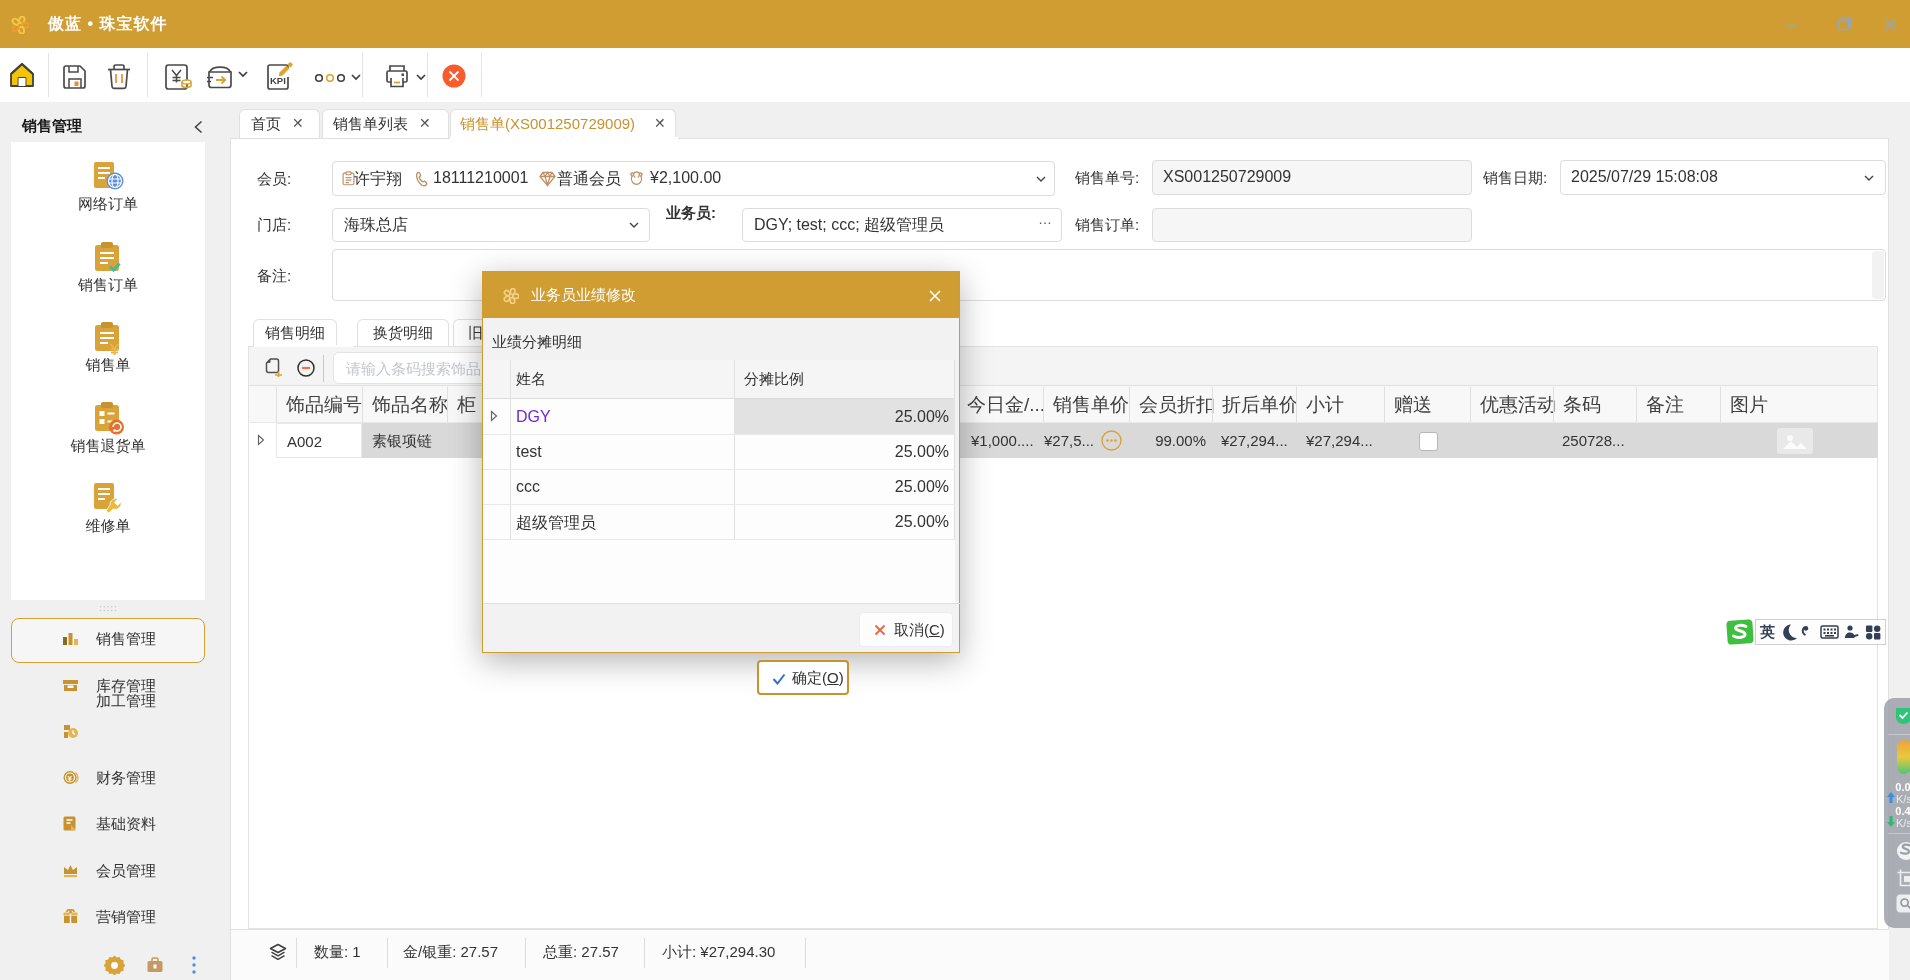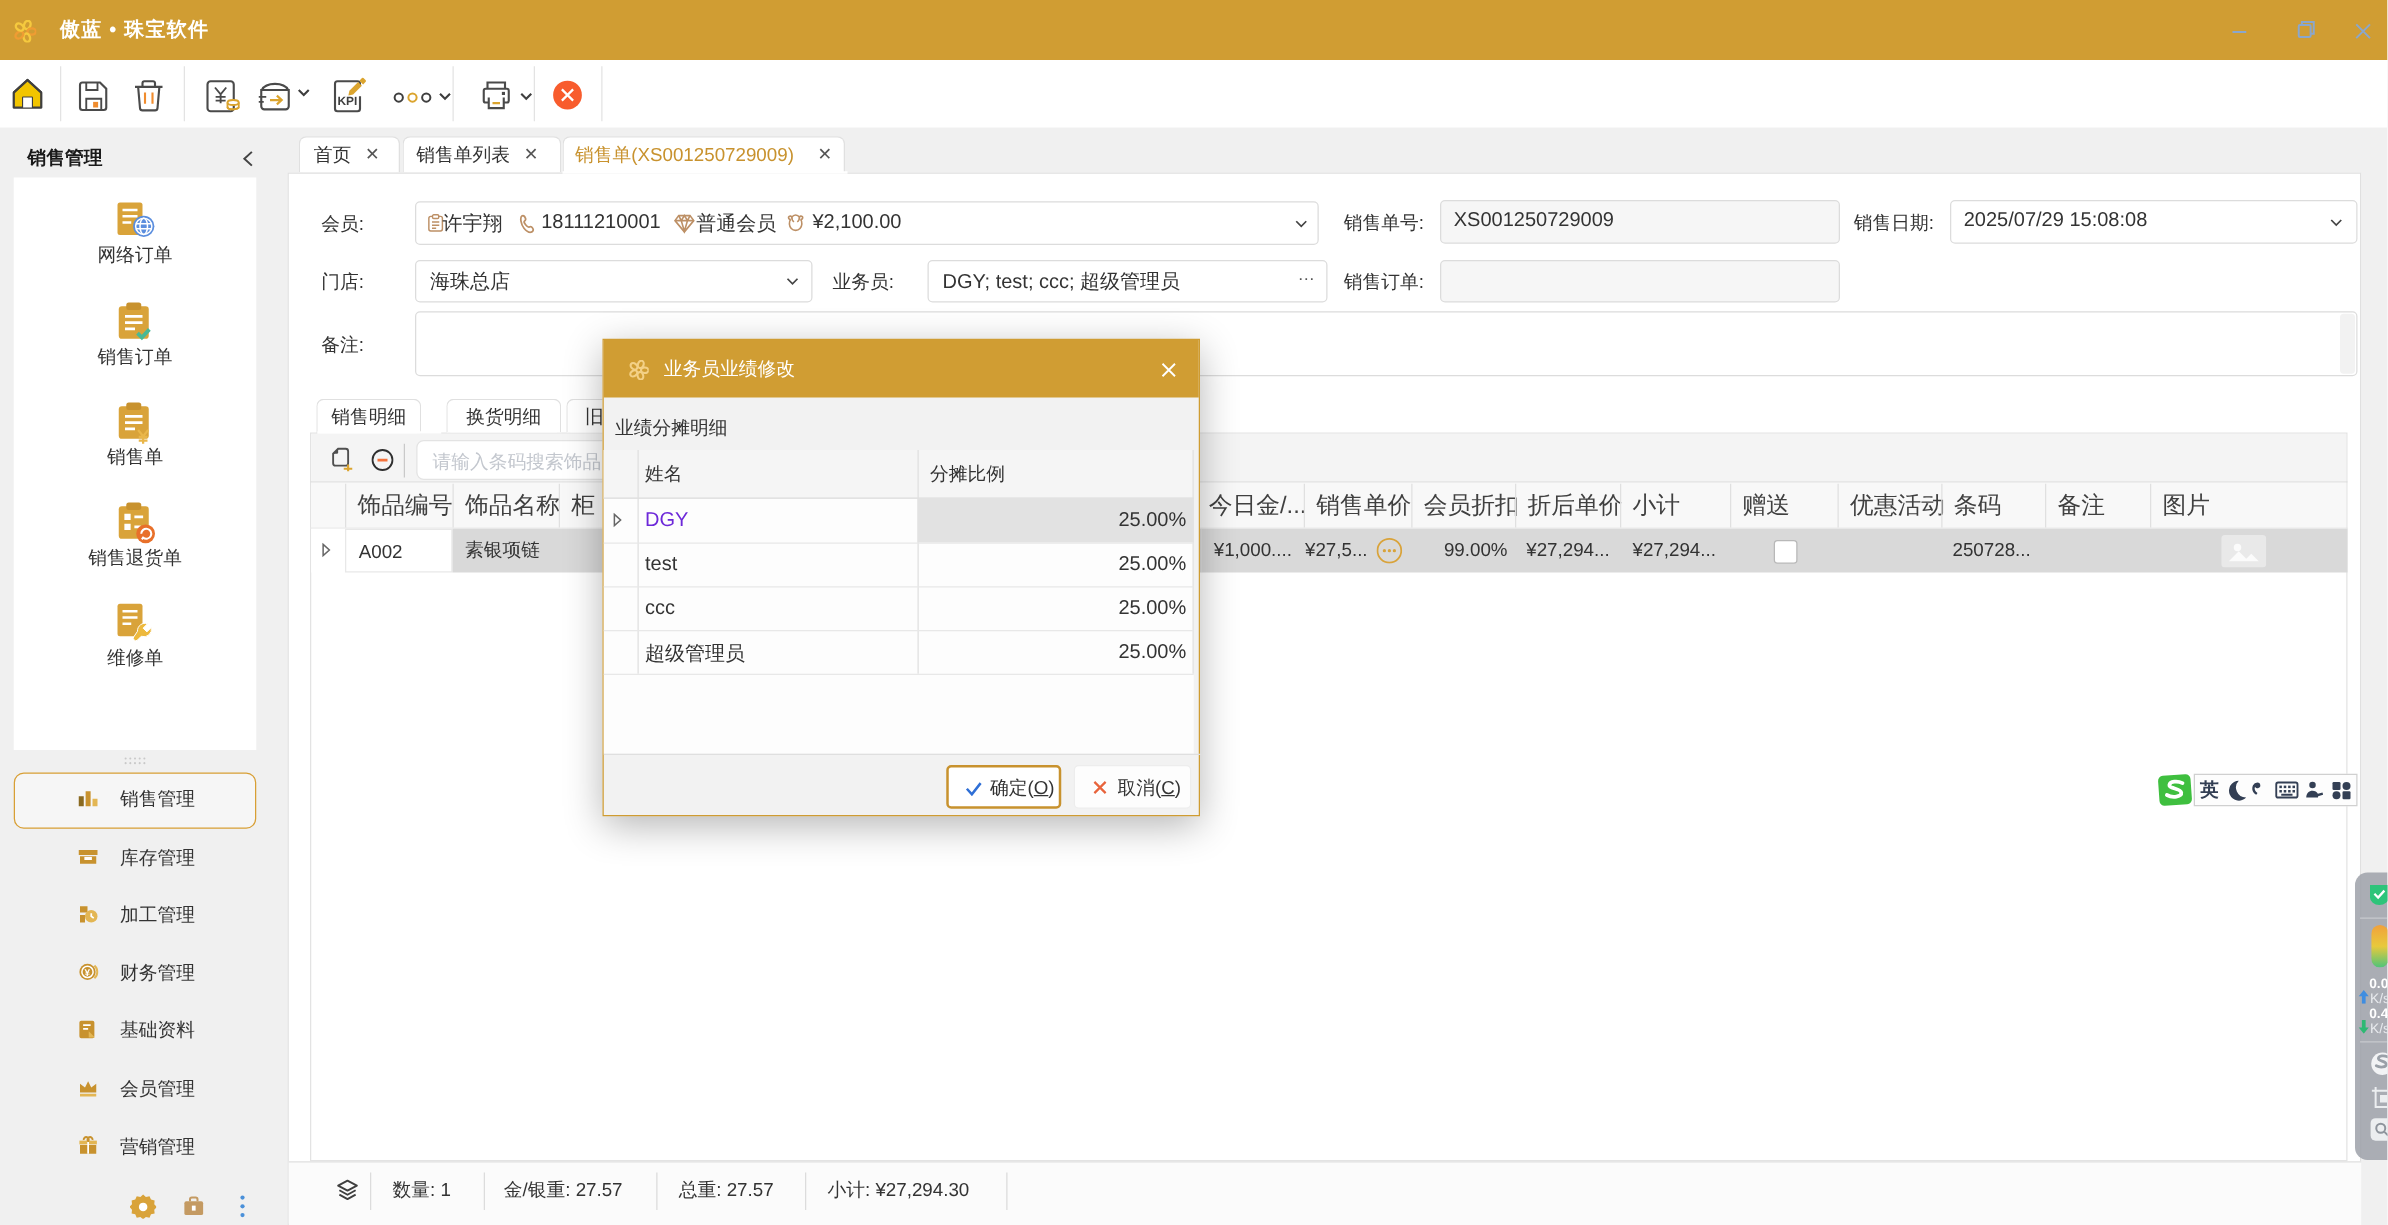--- a/index.html
+++ b/index.html
@@ -189,21 +189,21 @@
       <circle cx="7" cy="7" r="1.1"></circle>
       <circle cx="12" cy="7" r="1.1"></circle>
       <circle cx="17" cy="7" r="1.1"></circle>
       <circle cx="22" cy="7" r="1.1"></circle>
     </g>
 </svg>
 <div class="abs" id="menuitems">
  <div class="abs menu-item sel" style="top:618px;"></div>
  <div class="abs menu-text" style="left:96px;top:630px;">销售管理</div>
  <div class="abs menu-text" style="left:96px;top:677px;">库存管理</div>
- <div class="abs menu-text" style="left:96px;top:723px;">加工管理</div>
+ <div class="abs menu-text" style="left:96px;top:692px;">加工管理</div>
  <div class="abs menu-text" style="left:96px;top:769px;">财务管理</div>
  <div class="abs menu-text" style="left:96px;top:815px;">基础资料</div>
  <div class="abs menu-text" style="left:96px;top:862px;">会员管理</div>
  <div class="abs menu-text" style="left:96px;top:908px;">营销管理</div>
  <svg class="abs" style="left:62px;top:630px;" width="17" height="17" viewBox="0 0 17 17">
   <rect x="1" y="7" width="4" height="8" fill="#8a6a20"></rect>
       <rect x="6.5" y="3" width="4" height="12" fill="#c8922e"></rect>
       <rect x="12" y="9" width="4" height="6" fill="#e3b653"></rect>
  </svg>
  <svg class="abs" style="left:62px;top:677px;" width="17" height="17" viewBox="0 0 17 17">
@@ -312,21 +312,21 @@
 <svg class="abs chev" style="left:1864px;top:173px;" viewBox="0 0 10 10">
     <path d="M1 3 l4 4 l4-4" stroke="#444" stroke-width="1.4" fill="none"></path>
   </svg>
 
 <div class="abs lbl" style="left:257px;top:216px;">门店:</div>
 <div class="abs inp" style="left:332px;top:208px;width:318px;height:34px;"></div>
 <div class="abs" style="left:344px;top:215px;font-size:16px;color:#333;">海珠总店</div>
 <svg class="abs chev" style="left:629px;top:220px;" viewBox="0 0 10 10">
     <path d="M1 3 l4 4 l4-4" stroke="#444" stroke-width="1.4" fill="none"></path>
   </svg>
-<div class="abs lbl" style="left:666px;top:216px;">业务员:</div>
+<div class="abs lbl" style="left:666px;top:204px;font-weight:bold;">业务员:</div>
 <div class="abs inp" style="left:742px;top:208px;width:320px;height:34px;"></div>
 <div class="abs" style="left:754px;top:215px;font-size:16px;color:#333;">DGY; test; ccc; 超级管理员</div>
 <div class="abs" style="left:1038px;top:211px;font-size:14px;color:#555;">…</div>
 <div class="abs lbl" style="left:1075px;top:216px;">销售订单:</div>
 <div class="abs inp gray" style="left:1152px;top:208px;width:320px;height:34px;"></div>
 
 <div class="abs lbl" style="left:257px;top:267px;">备注:</div>
 <div class="abs inp" style="left:332px;top:249px;width:1554px;height:52px;"></div>
 <div class="abs" style="left:1872px;top:251px;width:12px;height:48px;background:#f2f2f2;border-radius:3px;"></div>
 
@@ -541,21 +541,21 @@
  <div class="abs" style="left:330px;top:136px;width:136px;text-align:right;font-size:16px;color:#333;">25.00%</div>
  <div class="abs" style="left:330px;top:171px;width:136px;text-align:right;font-size:16px;color:#333;">25.00%</div>
  <div class="abs" style="left:330px;top:206px;width:136px;text-align:right;font-size:16px;color:#333;">25.00%</div>
  <div class="abs" style="left:330px;top:241px;width:136px;text-align:right;font-size:16px;color:#333;">25.00%</div>
  <div class="abs" style="left:0px;top:162px;width:472px;height:1px;background:#e8e8e8;"></div>
  <div class="abs" style="left:0px;top:197px;width:472px;height:1px;background:#e8e8e8;"></div>
  <div class="abs" style="left:0px;top:232px;width:472px;height:1px;background:#e8e8e8;"></div>
  <div class="abs" style="left:0px;top:267px;width:472px;height:1px;background:#e8e8e8;"></div>
 
  <div class="abs" style="left:0px;top:331px;width:478px;height:1px;background:#dfdfdf;"></div>
- <div class="abs dbtn" style="left:274px;width:92px;background:#fff;border:2px solid #c8922e;">
+ <div class="abs dbtn" style="left:274px;width:92px;background:#fff;border:2px solid #c8922e;margin-top:48px;">
   <svg style="position:absolute;left:13px;top:11px;" width="14" height="12" viewBox="0 0 14 12">
         <path d="M1.5 6 l4 4.5 L12.5 1.5" stroke="#2f6fd6" stroke-width="2" fill="none"></path>
       </svg>
   <span style="position:absolute;left:33px;top:7px;">确定(<span style="text-decoration:underline;">O</span>)</span>
  </div>
  <div class="abs dbtn" style="left:376px;width:94px;background:#fdfdfd;border:1px solid #ededed;">
   <svg style="position:absolute;left:14px;top:11px;" width="12" height="12" viewBox="0 0 12 12">
         <path d="M1.5 1.5 l9 9 m0-9 l-9 9" stroke="#e8643c" stroke-width="1.8" fill="none"></path>
       </svg>
   <span style="position:absolute;left:34px;top:8px;">取消(<span style="text-decoration:underline;">C</span>)</span>

